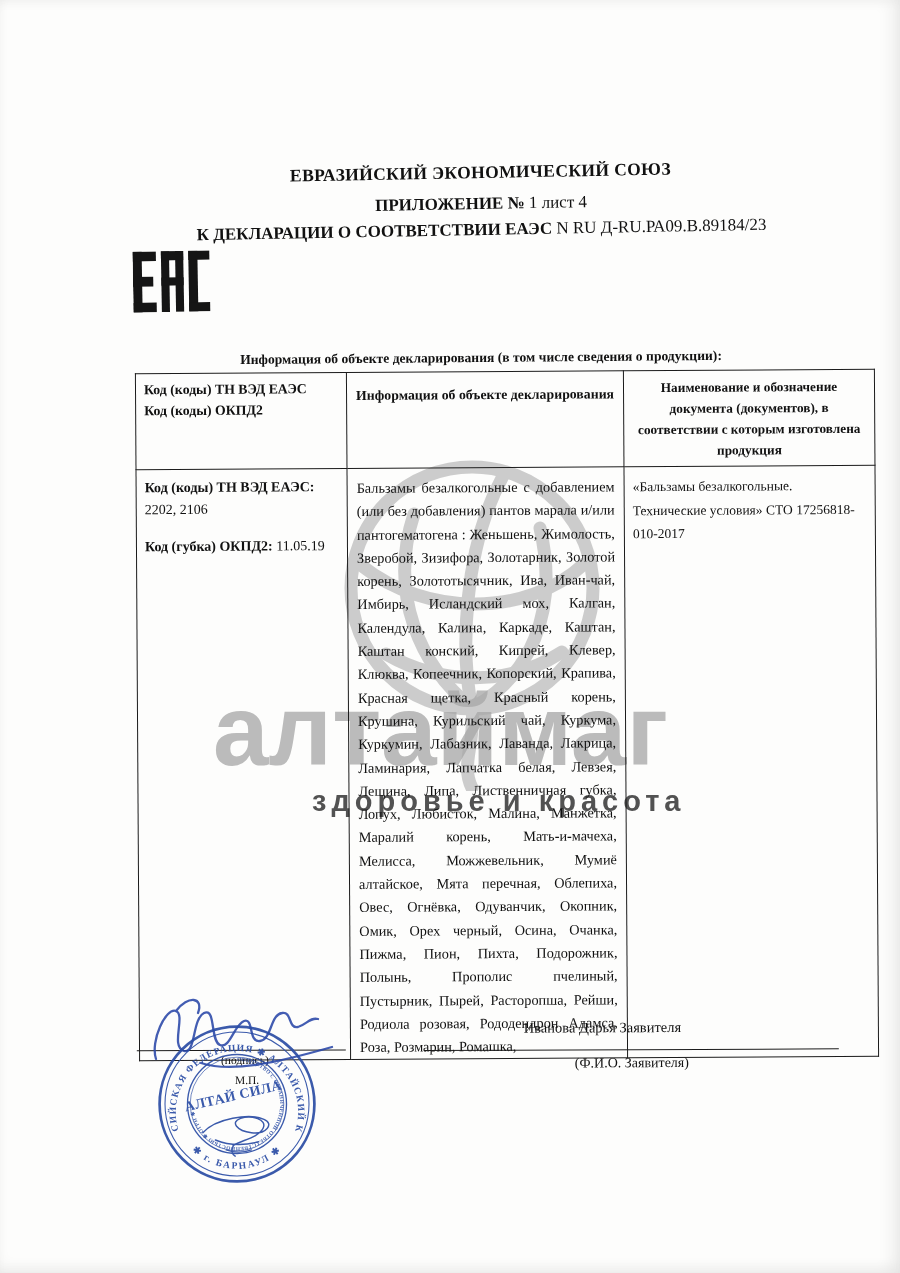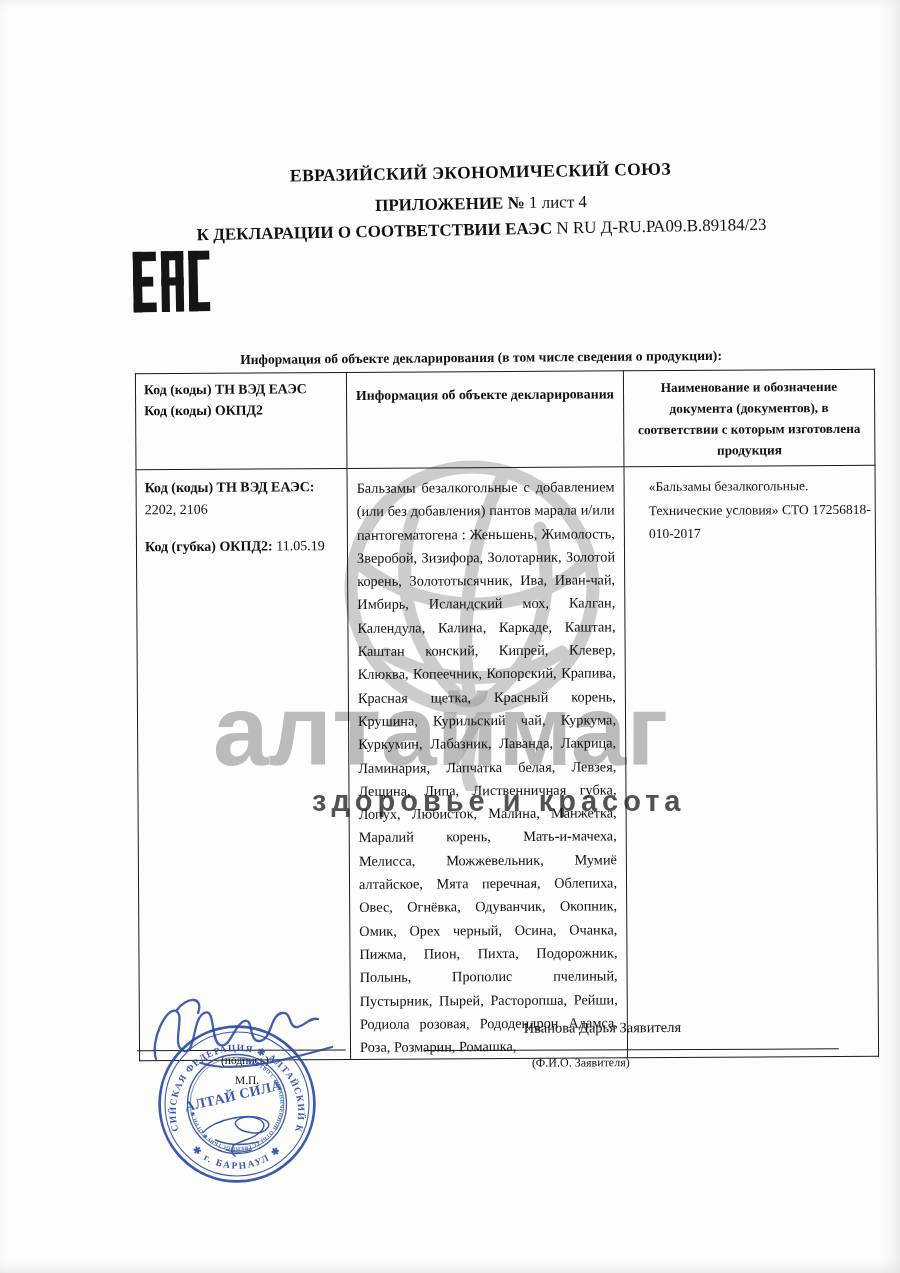--- a/index.html
+++ b/index.html
@@ -45,28 +45,28 @@
   .c1{width:194px;} .c2{width:264px;} .c3{width:224px;}
   .tbl .hrow td{height:82px;}
   .h-c1{padding:5px 8px;font-size:13.8px;font-weight:bold;line-height:21px;}
   .h-c2{padding:13px 6px 0 6px;font-size:13.8px;font-weight:bold;text-align:center;line-height:19px;}
   .h-c3{padding:6px 13px 0 13px;font-size:13.3px;font-weight:bold;text-align:center;line-height:21px;}
   .tbl .brow td{height:536px;}
   .b-c1{padding:7px 8px;font-size:14px;line-height:22px;}
   .b-c1 .gap{height:15px;}
   .b-c2{padding:8px 9px 0 9px;font-size:14.3px;line-height:23.3px;text-align:justify;}
   .b-c3{padding:8px 6px 0 8px;font-size:13.5px;line-height:23.5px;}
-  .b-c3 .dline{white-space:nowrap;margin-left:16px;}
+  .b-c3 .dline{white-space:nowrap;}
   
   .foot{position:absolute;inset:0;z-index:1;transform:rotate(-0.25deg);}
   .sigline{position:absolute;left:135px;top:1049px;width:209px;height:1.3px;background:#1c1c1c;}
   .fioline{position:absolute;left:422px;top:1050px;width:415px;height:1.3px;background:#1c1c1c;}
   .applicant{position:absolute;left:522px;top:1020px;font-size:14.5px;}
   .podpis{position:absolute;left:203px;top:1053px;width:80px;text-align:center;font-size:11.5px;}
-  .fio-cap{position:absolute;left:530px;top:1056px;width:200px;text-align:left;font-size:12px;}
+  .fio-cap{position:absolute;left:530px;top:1056px;width:200px;text-align:center;font-size:14px;}
   .mp{position:absolute;left:233px;top:1073px;font-size:11.5px;}
   
   .ink{position:absolute;z-index:3;pointer-events:none;}
   .sig-svg{left:146px;top:997px;}
   .stamp-svg{left:149px;top:1023px;opacity:.92;}
   .stamp-txt{font-family:"Liberation Serif",serif;font-weight:bold;}
 </style>
 </head>
 <body>
 

